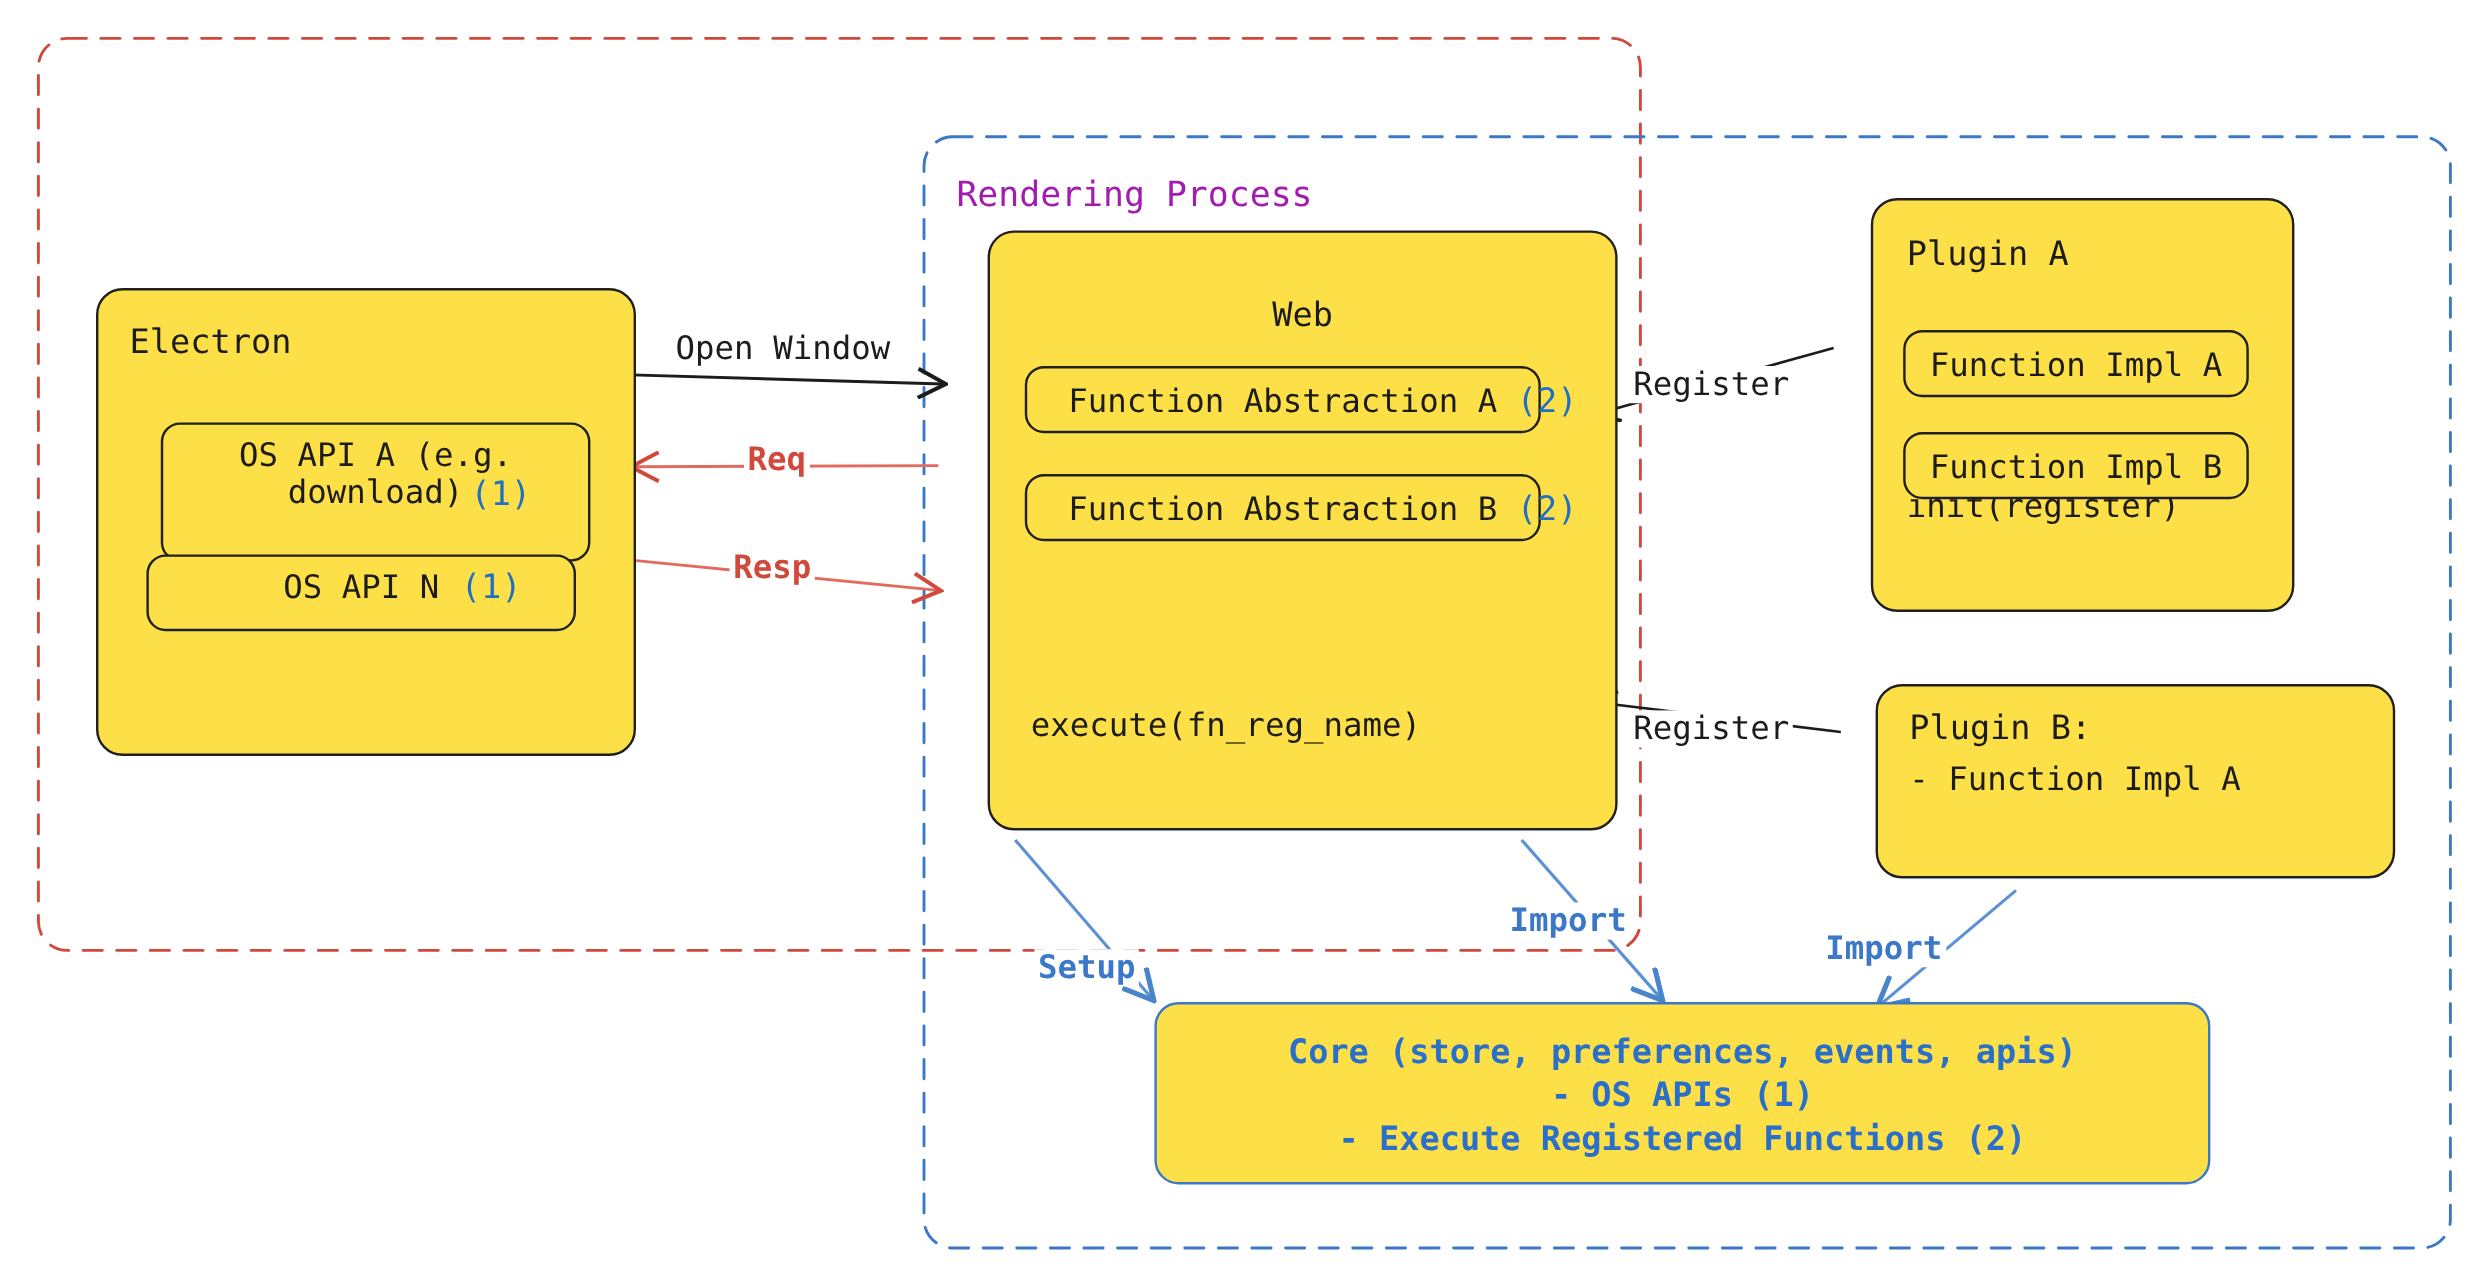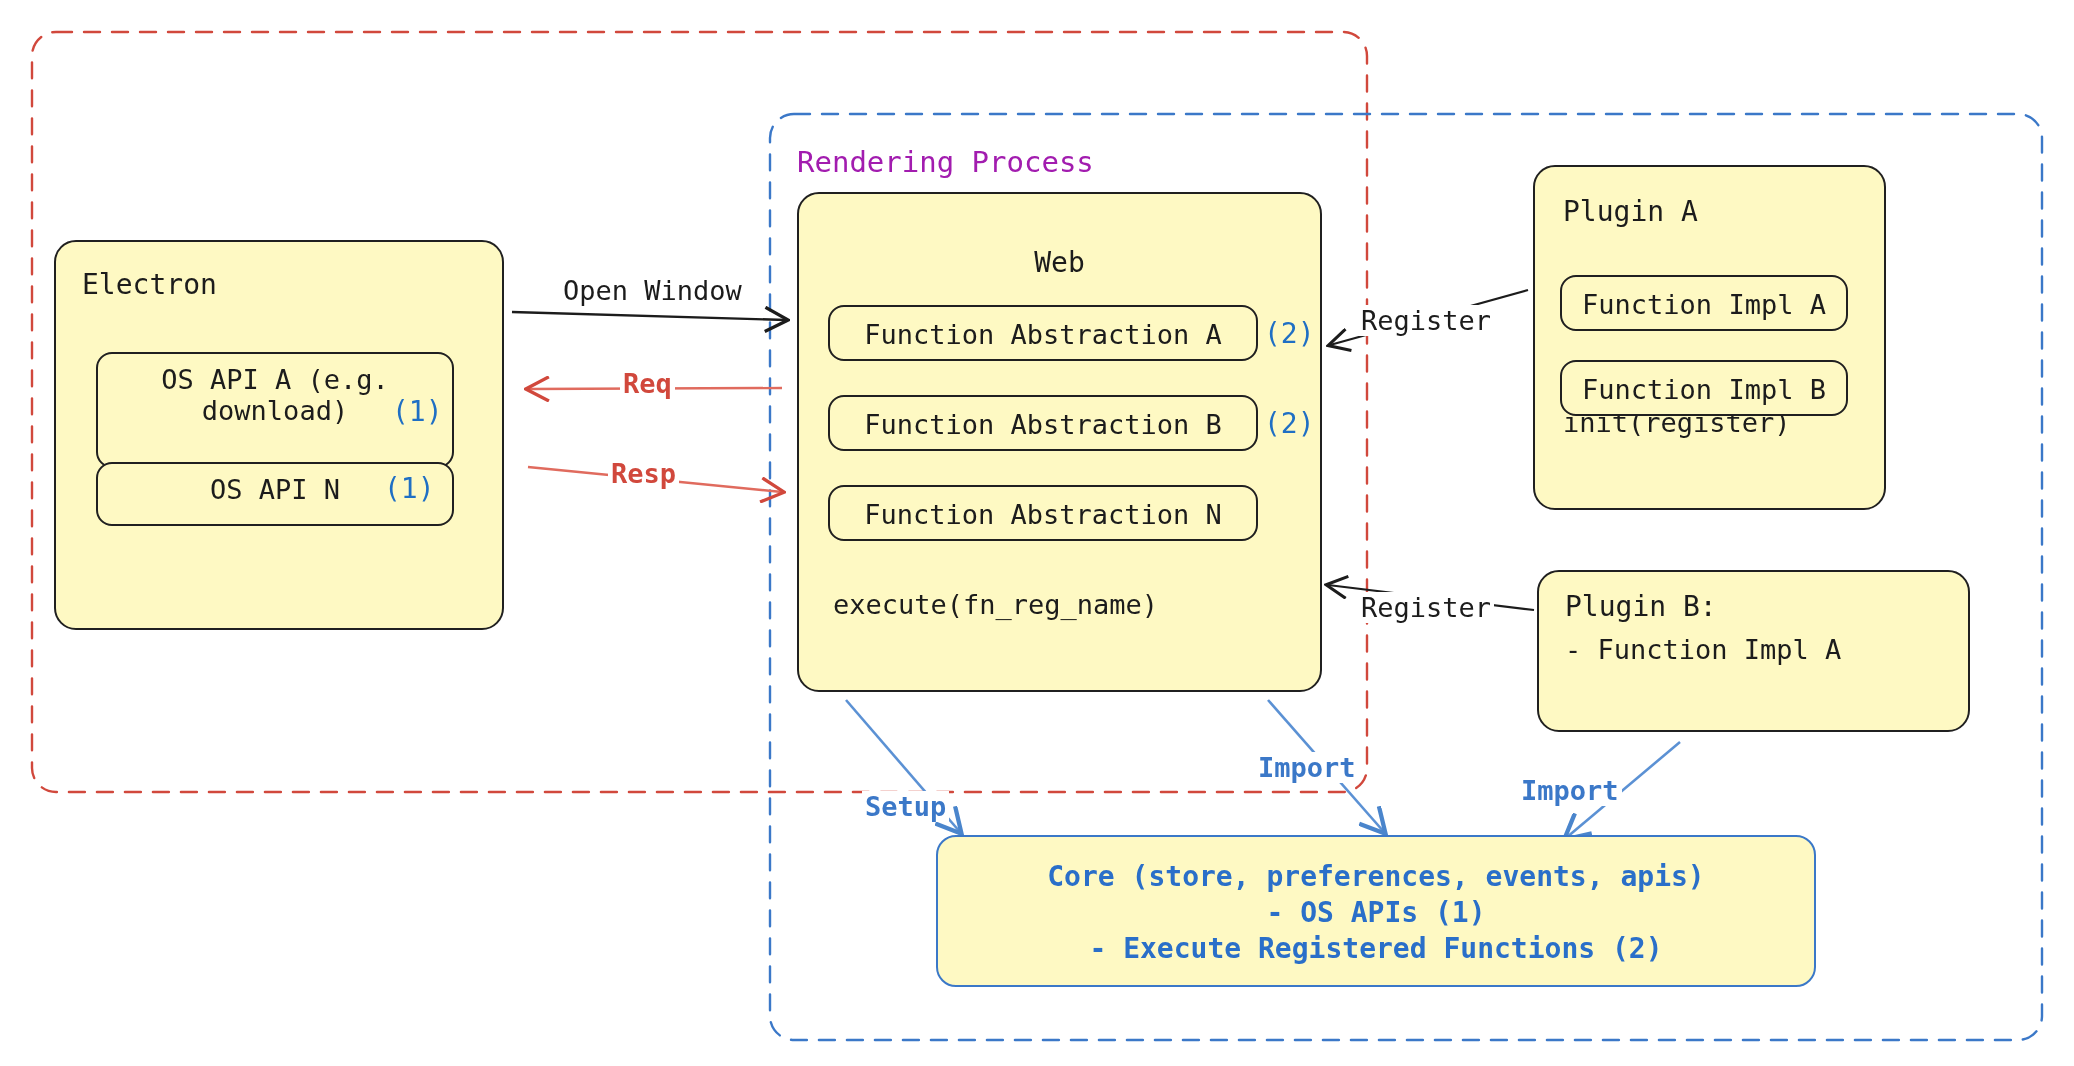--- a/index.html
+++ b/index.html
@@ -40,21 +40,22 @@
     font-size: 29px;
     color: #a21caf;
   }
 
   
   .box {
     position: absolute;
     box-sizing: border-box;
     border: 2.2px solid #202020;
     border-radius: 22px;
-    background: #fef9c3;
+    background: #fde047;
+    margin-left: 26px;
   }
   .box.inner { border-radius: 16px; border-width: 2px; }
   .box.core-box {
     border-color: #3b78c8;
     border-width: 2.5px;
     border-radius: 20px;
   }
 
   .box-title {
     position: absolute;
@@ -86,21 +87,21 @@
 
   .marker {
     position: absolute;
     font-size: 28px;
     color: #1f6fc4;
     white-space: pre;
   }
 
   
   #electron-box  { left: 54px;  top: 240px;  width: 450px; height: 390px; }
-  #osapia-box    { left: 96px;  top: 352px;  width: 358px; height: 116px; padding-left: 12px;  }
+  #osapia-box    { left: 108px;  top: 352px;  width: 358px; height: 116px; padding-left: 12px;  }
   #osapin-box    { left: 96px;  top: 462px;  width: 358px; height: 64px;  }
 
   #web-box       { left: 797px; top: 192px;  width: 525px; height: 500px; }
   #fa-a-box      { left: 828px; top: 305px;  width: 430px; height: 56px;  }
   #fa-b-box      { left: 828px; top: 395px;  width: 430px; height: 56px;  }
   #fa-n-box      { left: 828px; top: 485px;  width: 430px; height: 56px;  }
 
   #plugina-box   { left: 1533px; top: 165px; width: 353px; height: 345px; }
   #fia-box       { left: 1560px; top: 275px; width: 288px; height: 56px;  }
   #fib-box       { left: 1560px; top: 360px; width: 288px; height: 56px;  }
@@ -185,23 +186,20 @@
   <div class="box inner" id="fa-a-box">
     <div class="box-inner-text" style="top:12px;">Function Abstraction A</div>
   </div>
   <div class="marker" style="left:1264px; top:317px;">(2)</div>
 
   <div class="box inner" id="fa-b-box">
     <div class="box-inner-text" style="top:12px;">Function Abstraction B</div>
   </div>
   <div class="marker" style="left:1264px; top:407px;">(2)</div>
 
-  <div class="box inner" id="fa-n-box">
-    <div class="box-inner-text" style="top:12px;">Function Abstraction N</div>
-  </div>
 
   <div class="box" id="plugina-box">
     <div class="box-title" style="left:28px; top:28px;">Plugin A</div>
     <div class="box-title" style="left:28px; top:240px; font-size:27px;">init(register)</div>
   </div>
   <div class="box inner" id="fia-box">
     <div class="box-inner-text" style="top:12px;">Function Impl A</div>
   </div>
   <div class="box inner" id="fib-box">
     <div class="box-inner-text" style="top:12px;">Function Impl B</div>

